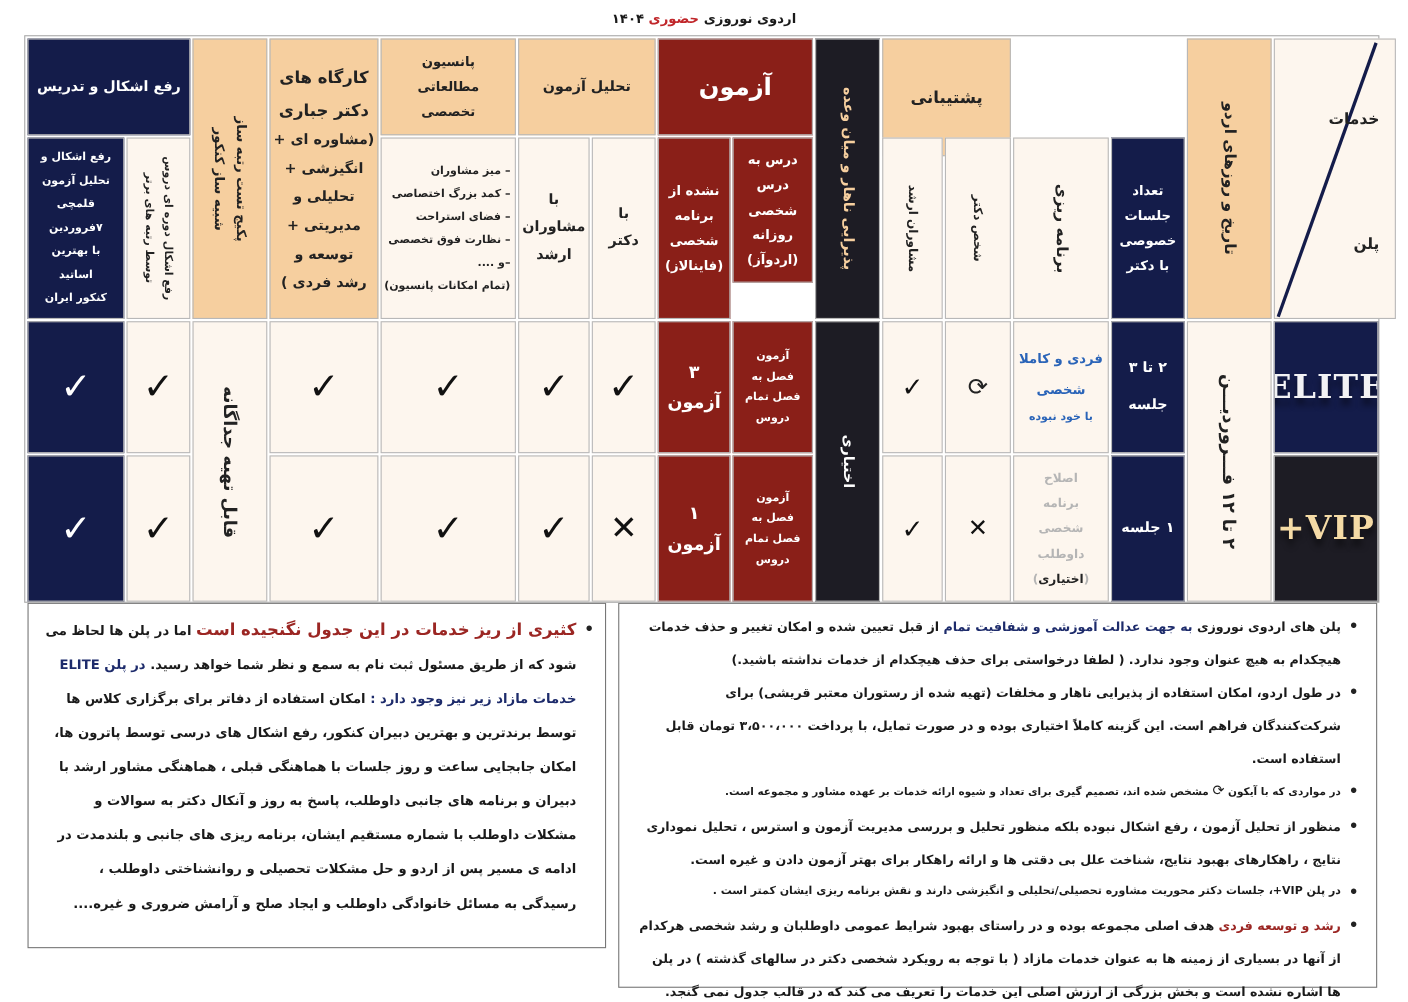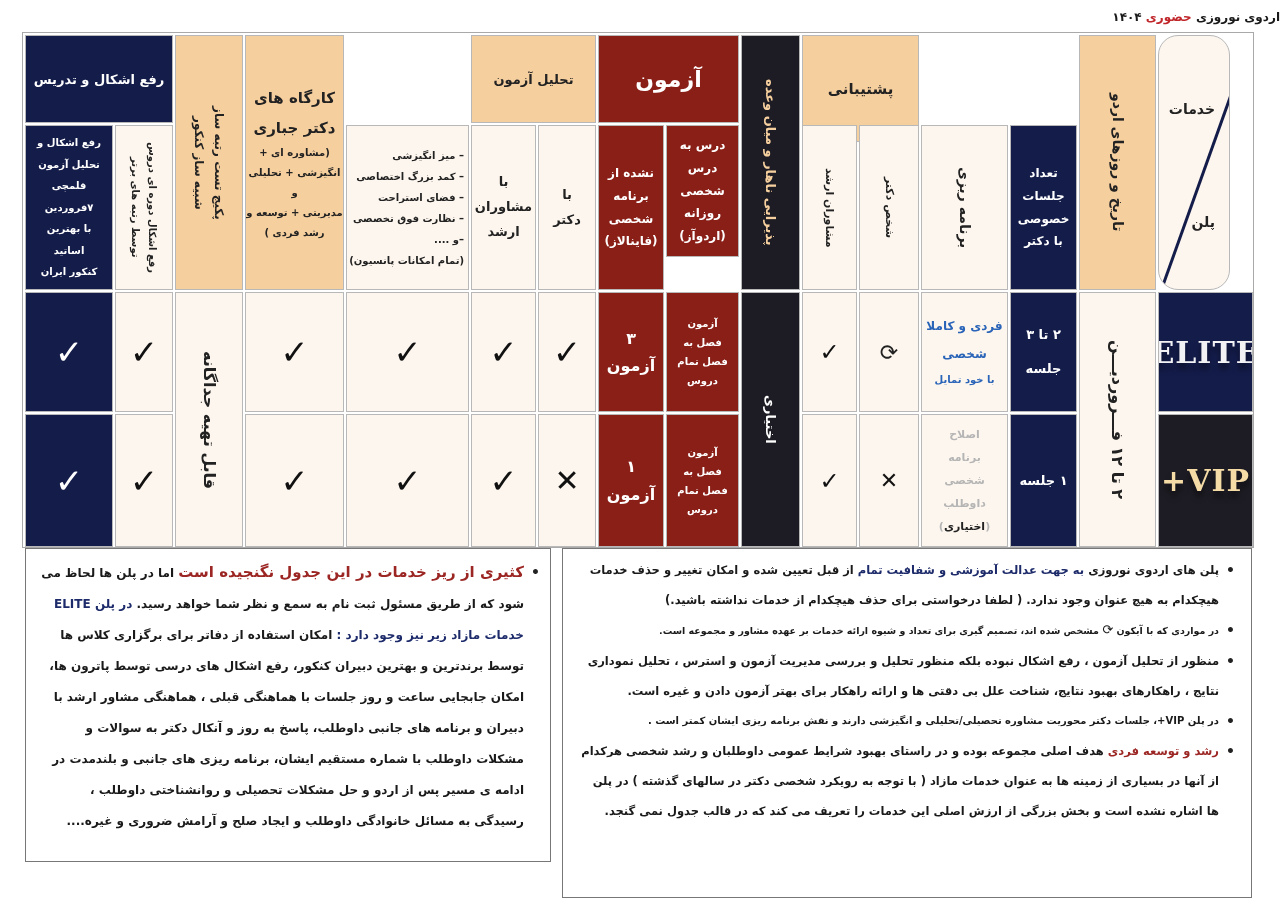--- a/index.html
+++ b/index.html
@@ -1,33 +1,33 @@
 <!DOCTYPE html>
 <html><head>
 <meta charset="utf-8">
 <style>
   *{box-sizing:border-box;margin:0;padding:0;}
   html,body{width:1280px;height:911px;background:#ffffff;overflow:hidden;}
   body{font-family:"DejaVu Sans",sans-serif;color:#1a1a1a;direction:rtl;position:relative;}
-  .title{position:absolute;top:10px;left:0;width:1280px;text-align:right;font-size:12px;font-weight:bold;direction:rtl;}
+  .title{position:absolute;top:10px;left:0;width:1280px;text-align:center;font-size:12px;font-weight:bold;direction:rtl;}
   .title .red{color:#c0262a;}
   .frame{position:absolute;top:32px;left:22px;width:1232px;height:516px;border:1px solid #a9a9a9;background:#fff;}
   .cell{position:absolute;border:1px solid #b8b8b8;display:flex;align-items:center;justify-content:center;text-align:center;font-weight:bold;overflow:hidden;}
   .navy{background:#141c4a;color:#ffffff;}
   .peach{background:#f6cf9f;color:#222;}
   .cream{background:#fdf6ee;color:#222;}
   .maroon{background:#8a1f18;color:#ffffff;}
   .black{background:#1d1c24;color:#f6cf9f;}
   .vert{writing-mode:vertical-rl;}
   .lh{line-height:1.9;}
   .check{font-size:34px;font-weight:normal;}
   .check.white{color:#fff;}
   .check.black-c{color:#111;}
   .xmark{font-size:30px;font-weight:normal;color:#111;}
-  .tiny{font-size:10px;}
+  .tiny{font-size:13px;}
   .brand{font-family:"DejaVu Serif",serif;font-weight:bold;font-size:30px;letter-spacing:1px;text-shadow:0 6px 6px rgba(0,0,0,.45);}
   .brand.elite{color:#f2f2f4;}
   .brand.vip{color:#f5dba6;}
   .cycle{font-size:22px;color:#222;font-weight:normal;}
   .box{position:absolute;border:1px solid #777;background:#fff;direction:rtl;}
   .box ul{list-style:none;}
   .box li{position:relative;padding-right:18px;font-weight:bold;}
   .box li:before{content:"•";position:absolute;right:2px;top:0;font-size:14px;color:#222;}
   .b-navy{color:#1d2b6b;}
   .b-red{color:#9b2623;}
@@ -36,21 +36,21 @@
 </style>
 </head>
 <body>
 
 <div class="title">
   <span>اردوی نوروزی </span><span class="red">حضوری</span><span> ۱۴۰۴</span>
 </div>
 
 <div class="frame">
 
-  <div class="cell cream" style="left:1135px;top:2px;width:72px;height:255px;border-radius:20px;">
+  <div class="cell cream" style="left:1135px;top:2px;width:111px;height:255px;">
     <svg width="95" height="255" style="position:absolute;left:0;top:0;">
         <line x1="92" y1="3" x2="3" y2="252" stroke="#141c4a" stroke-width="3"></line>
       </svg>
     <span style="position:absolute;top:65px;right:14px;font-size:14px;">خدمات</span>
     <span style="position:absolute;top:178px;right:14px;font-size:14px;">پلن</span>
   </div>
 
   <div class="cell peach" style="left:1056px;top:2px;width:77px;height:255px;">
     <span class="vert" style="font-size:14px;">تاریخ و روزهای اردو</span>
   </div>
@@ -102,22 +102,27 @@
   <div class="cell cream lh" style="left:515px;top:92px;width:58px;height:165px;flex-direction:column;font-size:13px;">
     <span>با</span>
     <span>دکتر</span>
   </div>
   <div class="cell cream lh" style="left:448px;top:92px;width:65px;height:165px;flex-direction:column;font-size:13px;">
     <span>با</span>
     <span>مشاوران</span>
     <span>ارشد</span>
   </div>
 
+  <div class="cell peach lh" style="left:323px;top:2px;width:123px;height:88px;flex-direction:column;font-size:12px;">
+    <span>پانسیون</span>
+    <span>مطالعاتی</span>
+    <span>تخصصی</span>
+  </div>
   <div class="cell cream" style="left:323px;top:92px;width:123px;height:165px;flex-direction:column;align-items:flex-start;font-size:10px;line-height:2.1;padding-right:4px;">
-    <span>– میز انگیزشی</span>
+    <span>– میز مشاوران</span>
     <span>– کمد بزرگ اختصاصی</span>
     <span>– فضای استراحت</span>
     <span>– نظارت فوق تخصصی</span>
     <span>–و ....</span>
     <span>(تمام امکانات پانسیون)</span>
   </div>
 
   <div class="cell peach" style="left:222px;top:2px;width:99px;height:255px;flex-direction:column;">
     <span style="font-size:15px;line-height:2;">کارگاه های</span>
     <span style="font-size:15px;line-height:2;">دکتر جباری</span>
@@ -160,21 +165,21 @@
   <div class="cell cream" style="left:1056px;top:259px;width:77px;height:255px;">
     <span class="vert" style="font-size:16px;">۲ تا ۱۲ فـــروردیـــن</span>
   </div>
   <div class="cell navy" style="left:987px;top:259px;width:67px;height:120px;flex-direction:column;font-size:13px;line-height:2.6;">
     <span>۲ تا ۳</span>
     <span>جلسه</span>
   </div>
   <div class="cell cream blue-txt" style="left:898px;top:259px;width:87px;height:120px;flex-direction:column;line-height:2.3;">
     <span style="font-size:12px;">فردی و کاملا</span>
     <span style="font-size:12px;">شخصی</span>
-    <span style="font-size:10px;">با خود تمایل</span>
+    <span style="font-size:10px;">با خود نبوده</span>
   </div>
   <div class="cell cream" style="left:836px;top:259px;width:60px;height:120px;">
     <span class="cycle">⟳</span>
   </div>
   <div class="cell cream" style="left:779px;top:259px;width:55px;height:120px;">
     <span class="check black-c" style="font-size:24px;">✓</span>
   </div>
 
   <div class="cell black" style="left:718px;top:259px;width:59px;height:255px;">
     <span class="vert" style="font-size:13px;color:#fff;">اختیاری</span>
@@ -257,20 +262,21 @@
       <span class="check black-c">✓</span>
     </div>
   <div class="cell navy" style="left:2px;top:381px;width:88px;height:133px;">
       <span class="check white">✓</span>
     </div>
 </div>
 
 <div class="box" style="left:562px;top:548px;width:690px;height:350px;padding:6px 14px 6px 16px;">
   <ul style="font-size:11.5px;line-height:30px;">
     <li><span>پلن های اردوی نوروزی </span><span class="b-navy">به جهت عدالت آموزشی و شفافیت تمام</span><span> از قبل تعیین شده و امکان تغییر و حذف خدمات هیچکدام به هیچ عنوان وجود ندارد.  ( لطفا درخواستی برای حذف هیچکدام از خدمات نداشته باشید.)</span></li>
+    <li><span>در طول اردو، امکان استفاده از پذیرایی ناهار و مخلفات (تهیه شده از رستوران معتبر قریشی) برای شرکت‌کنندگان فراهم است. این گزینه کاملاً اختیاری بوده و در صورت تمایل، با پرداخت ۳،۵۰۰،۰۰۰ تومان قابل استفاده است.</span></li>
     <li style="font-size:9.5px;"><span>در مواردی که با آیکون </span><span style="font-size:13px;font-weight:normal;">⟳</span><span> مشخص شده اند، تصمیم گیری برای تعداد و شیوه ارائه خدمات بر عهده مشاور و مجموعه است.</span></li>
     <li><span>منظور از تحلیل آزمون ، رفع اشکال نبوده  بلکه منظور تحلیل و بررسی مدیریت آزمون و استرس ، تحلیل نموداری نتایج ، راهکارهای بهبود نتایج، شناخت علل بی دقتی ها و ارائه راهکار برای بهتر آزمون دادن و غیره است.</span></li>
     <li style="font-size:10px;"><span>در پلن  VIP+، جلسات دکتر محوریت مشاوره تحصیلی/تحلیلی و انگیزشی دارند و نقش برنامه ریزی ایشان کمتر است .</span></li>
     <li><span class="b-red">رشد و توسعه فردی</span><span> هدف اصلی مجموعه بوده و در راستای بهبود شرایط عمومی داوطلبان و رشد شخصی هرکدام از آنها در بسیاری از زمینه ها به عنوان خدمات مازاد ( با توجه به رویکرد شخصی دکتر در سالهای گذشته ) در پلن ها اشاره نشده است و بخش بزرگی از ارزش اصلی این خدمات را تعریف می کند که در قالب جدول نمی گنجد.</span></li>
   </ul>
 </div>
 
 <div class="box" style="left:25px;top:548px;width:526px;height:314px;padding:8px 8px 8px 14px;">
   <ul style="font-size:12px;line-height:31px;">
     <li>

